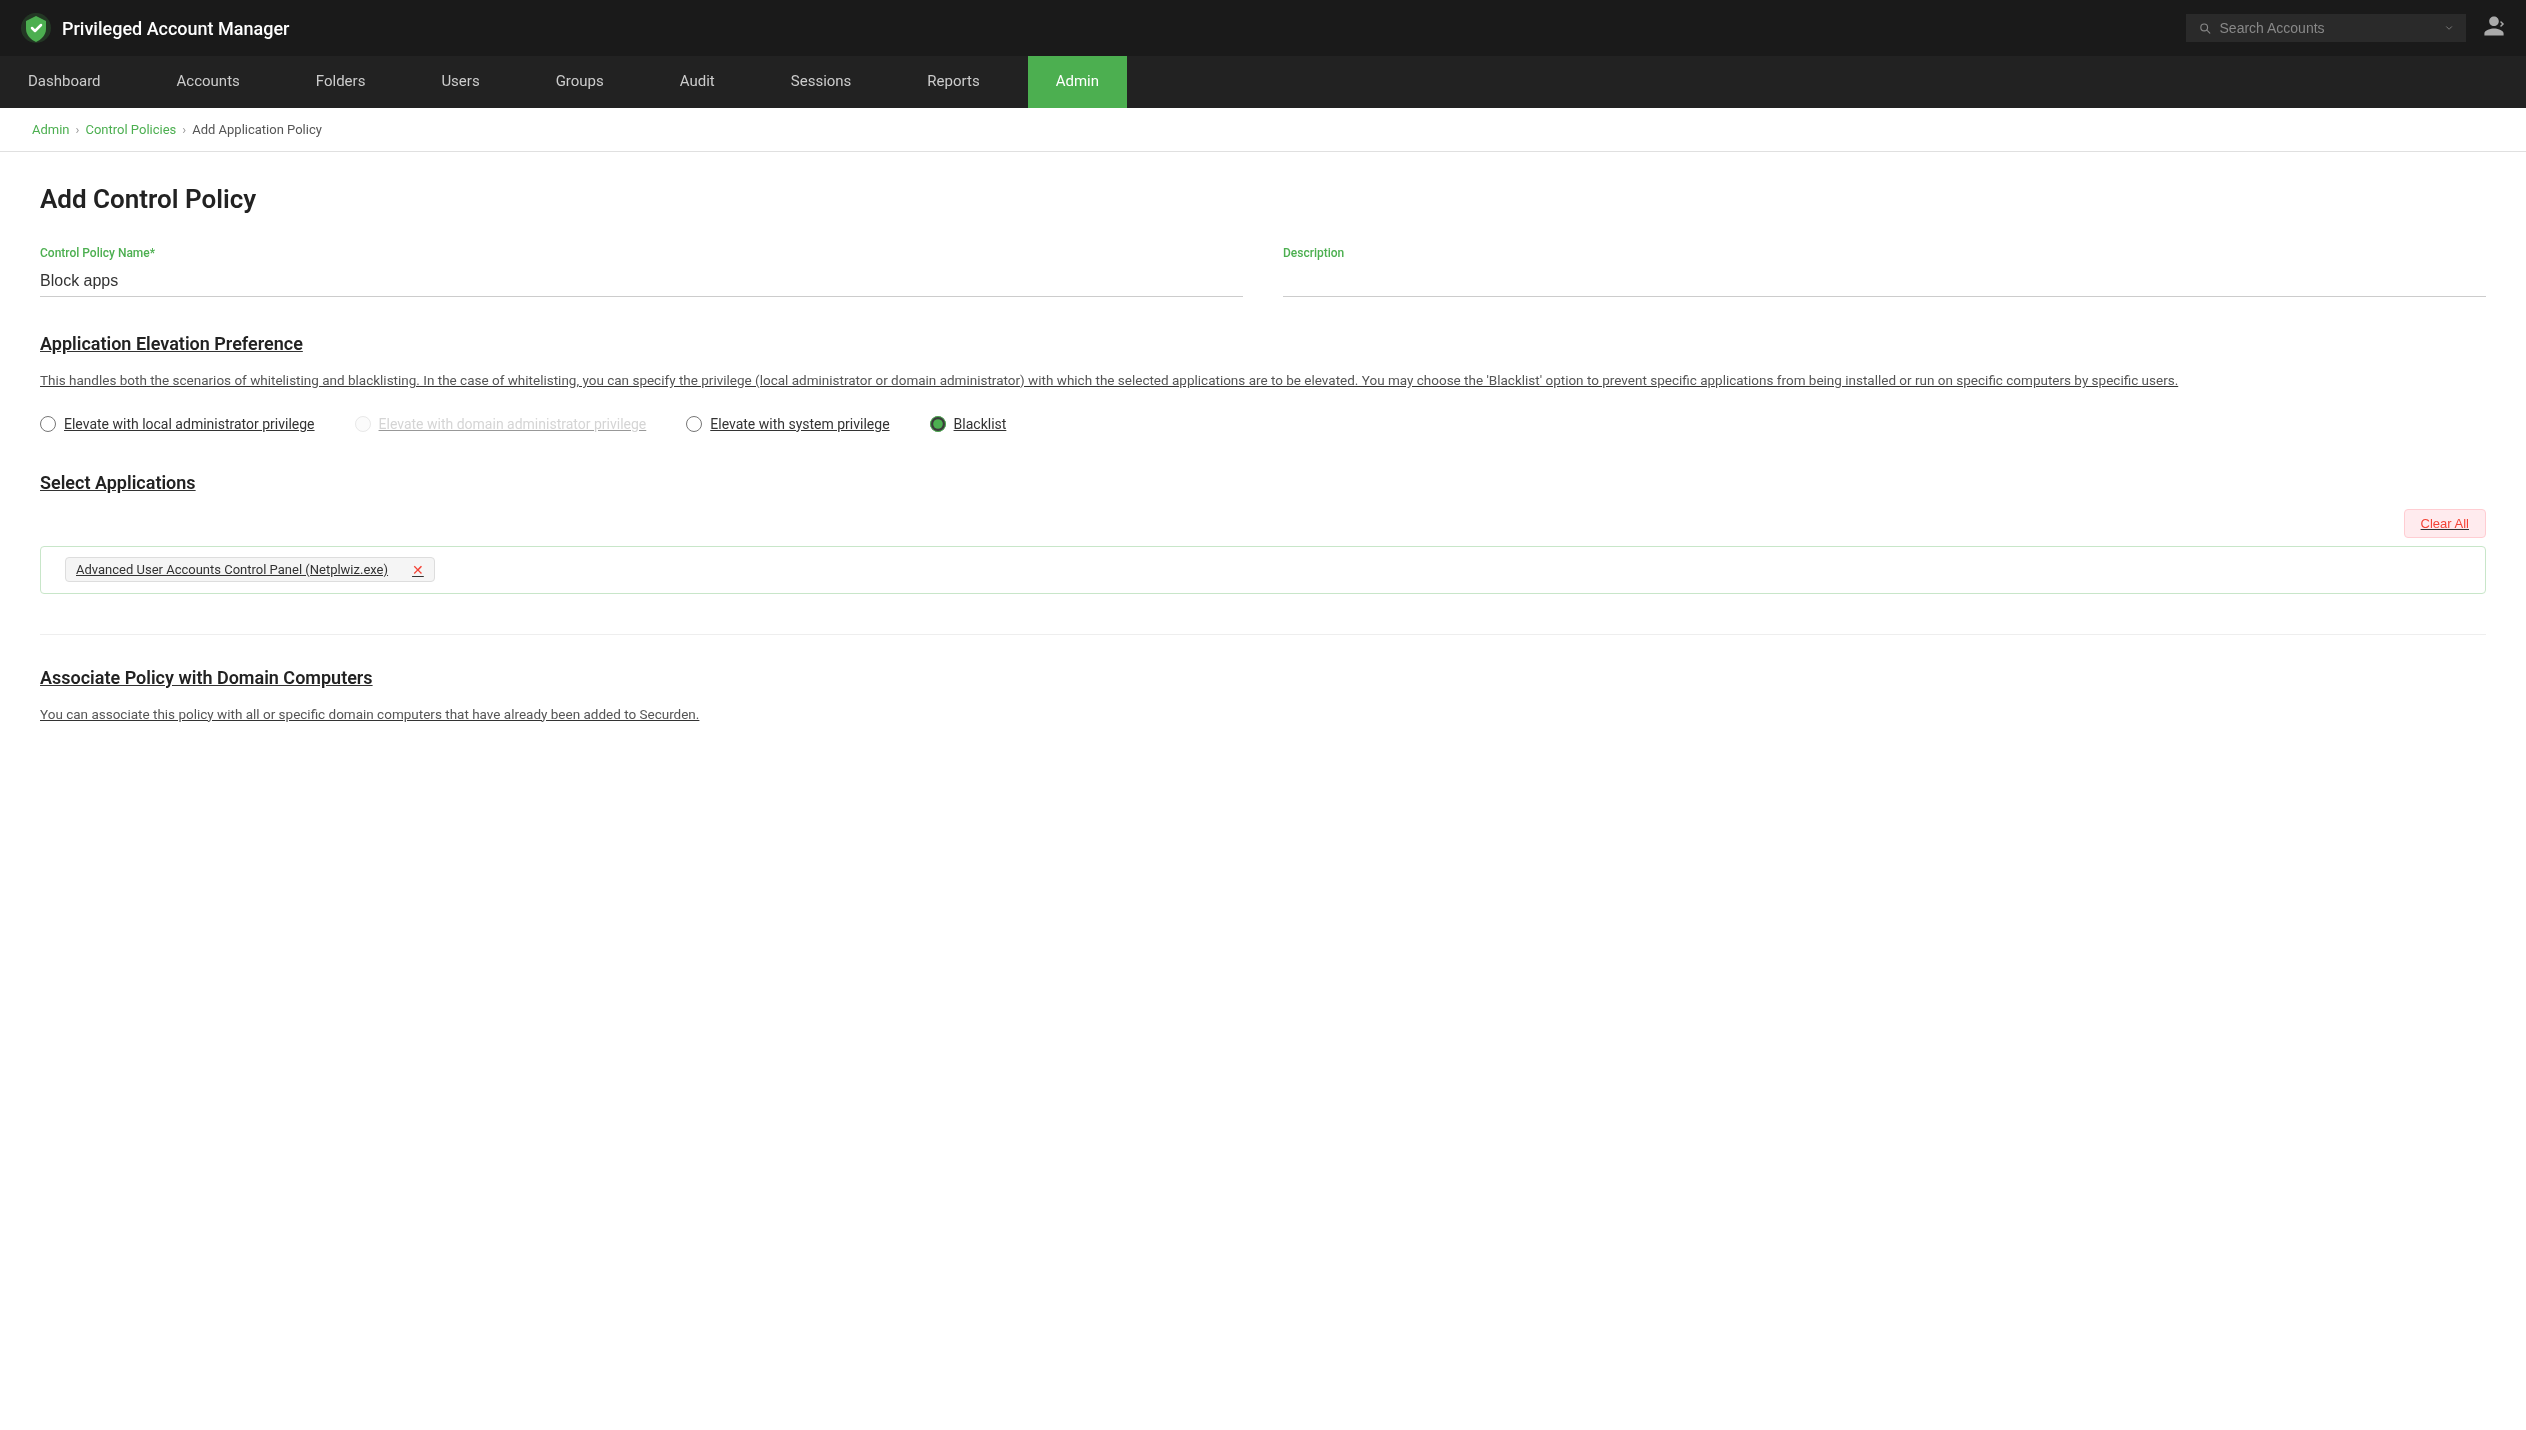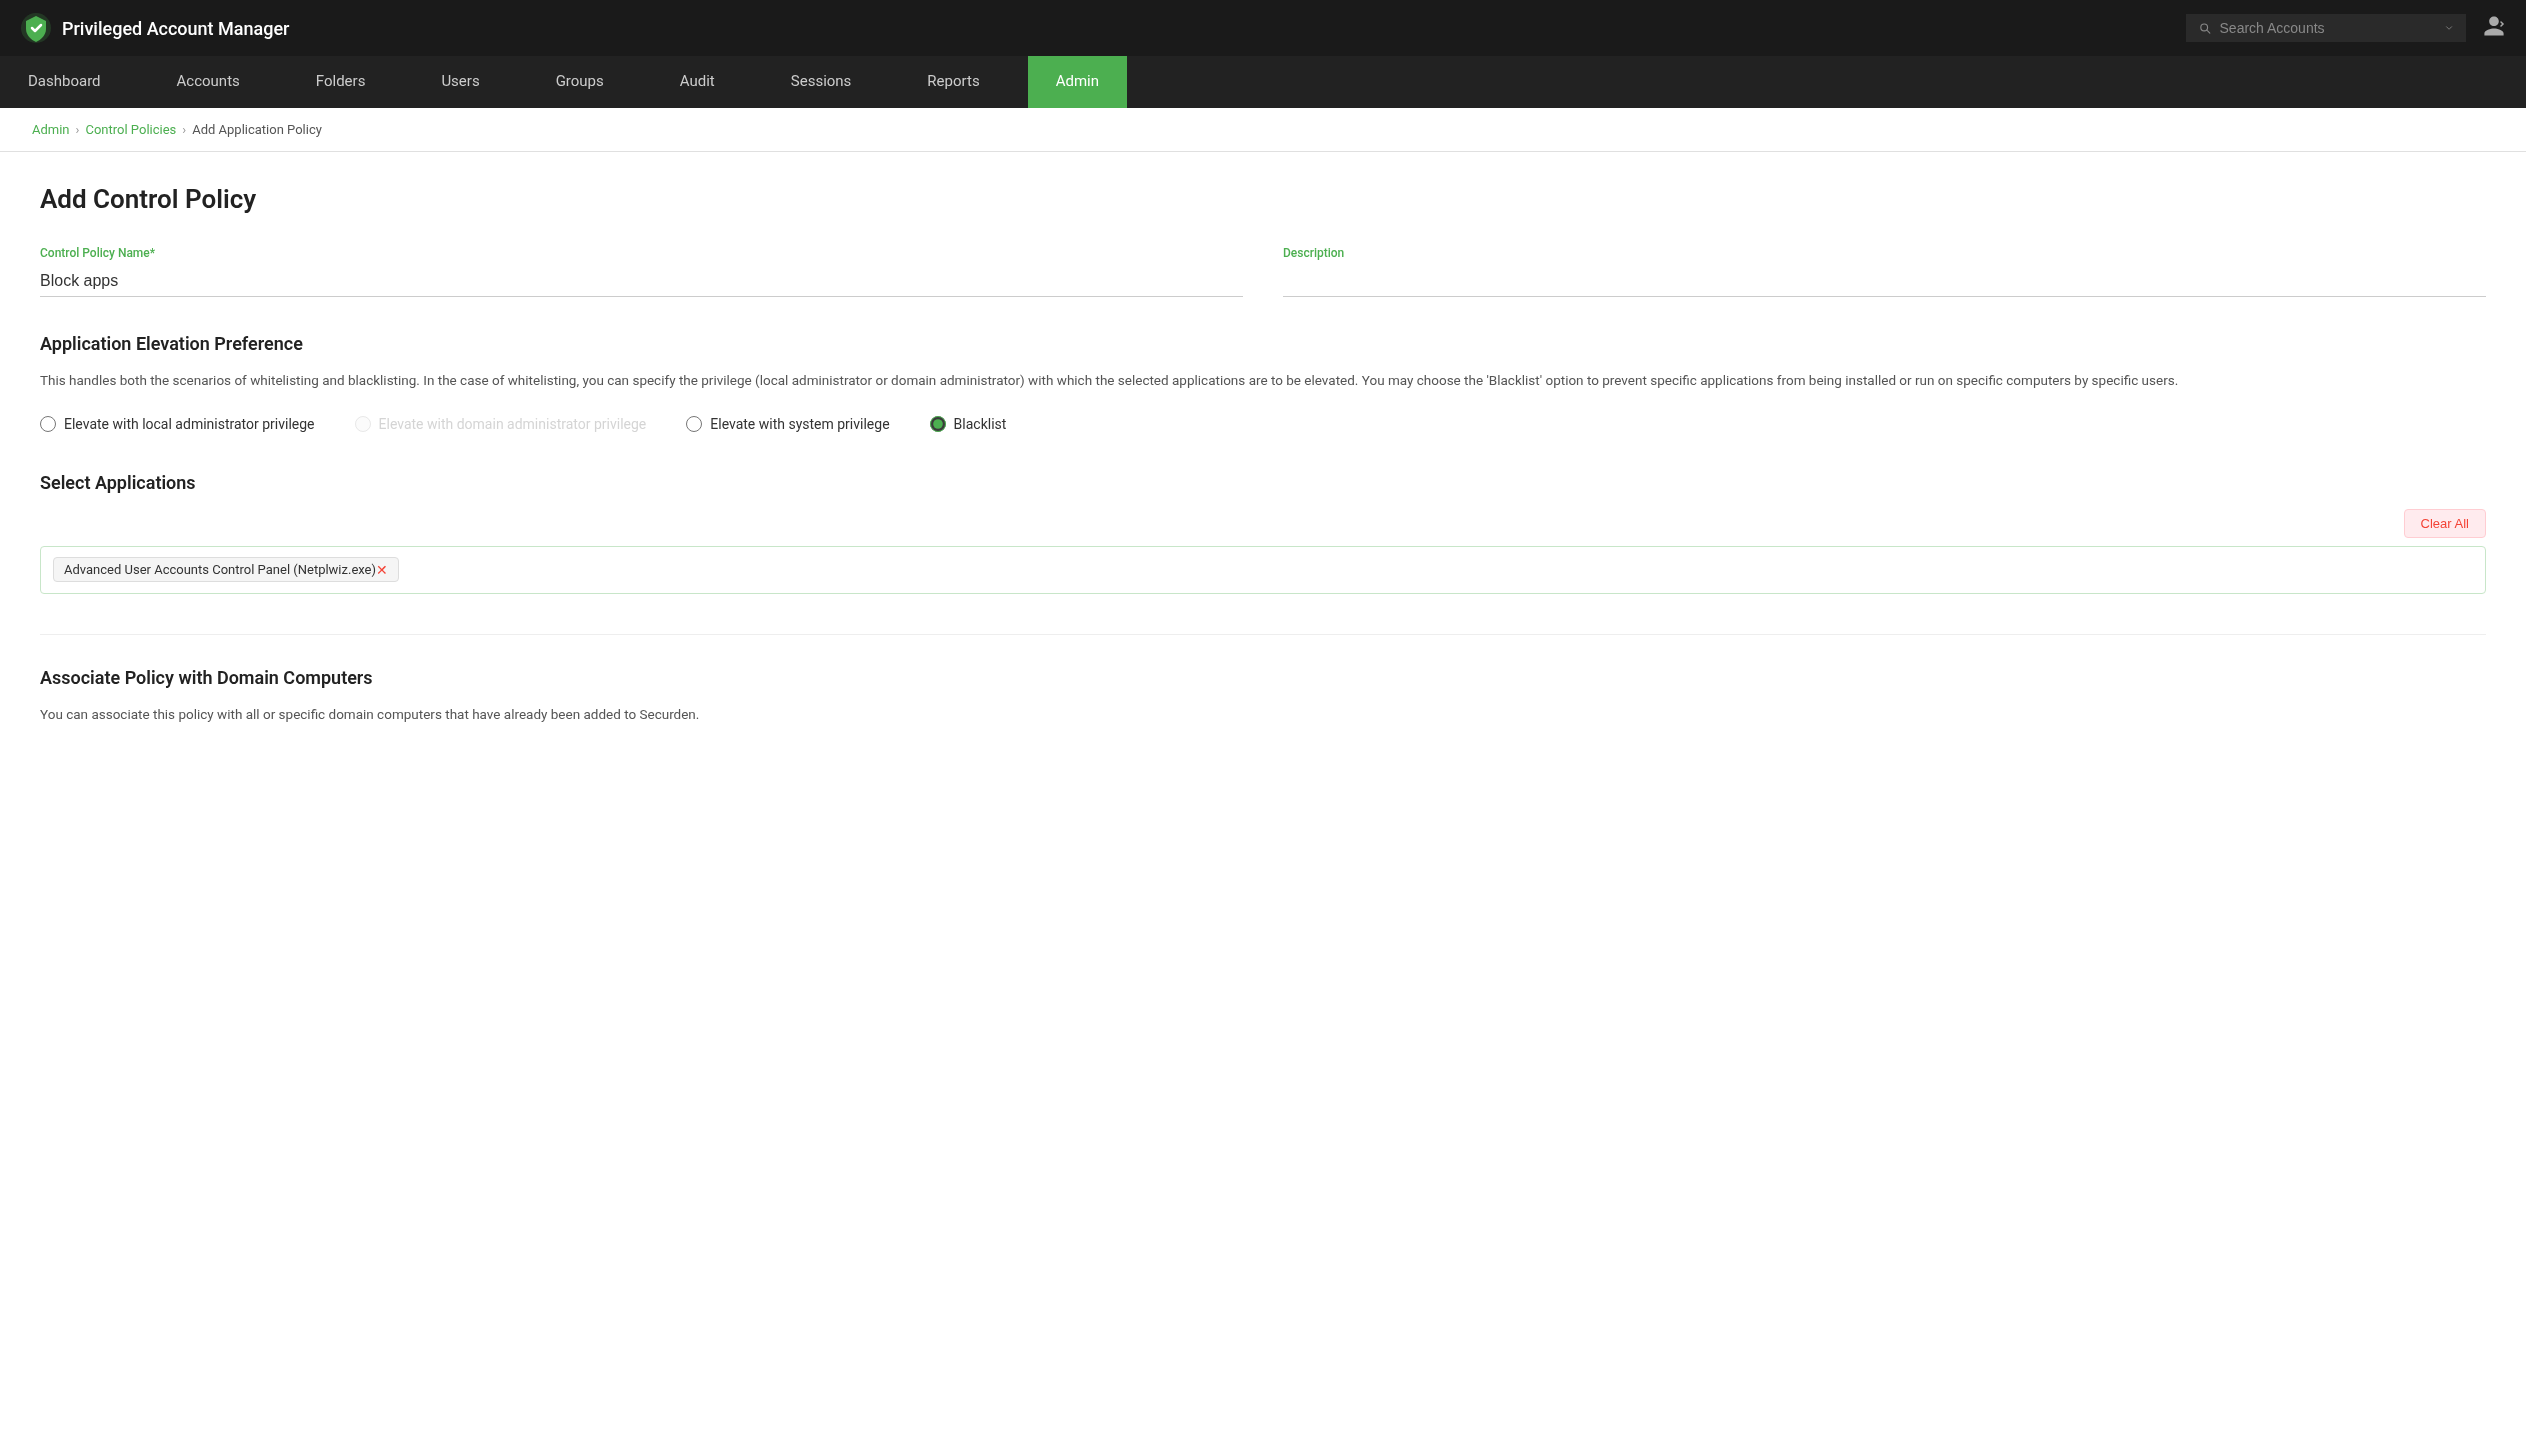--- a/index.html
+++ b/index.html
@@ -134,20 +134,21 @@
       padding: 6px 0;
       font-size: 16px;
       color: #333;
       outline: none;
       background: transparent;
     }
 
     
     .section {
       margin-bottom: 40px;
+      text-decoration: underline;
     }
     .section-title {
       font-size: 18px;
       font-weight: 600;
       color: #222;
       margin-bottom: 16px;
     }
     .section-desc {
       font-size: 13.5px;
       color: #555;
@@ -206,23 +207,24 @@
       background: #fff;
       min-height: 48px;
     }
     .app-tag {
       background: #f5f5f5;
       border: 1px solid #ddd;
       border-radius: 4px;
       padding: 4px 10px;
       display: flex;
       align-items: center;
-      gap: 0;
+      gap: 24px;
       font-size: 13px;
       color: #333;
+      margin-left: 12px;
     }
     .app-tag-remove {
       color: #f44336;
       cursor: pointer;
       font-size: 14px;
       line-height: 1;
     }
     .app-search-input {
       border: none;
       outline: none;

